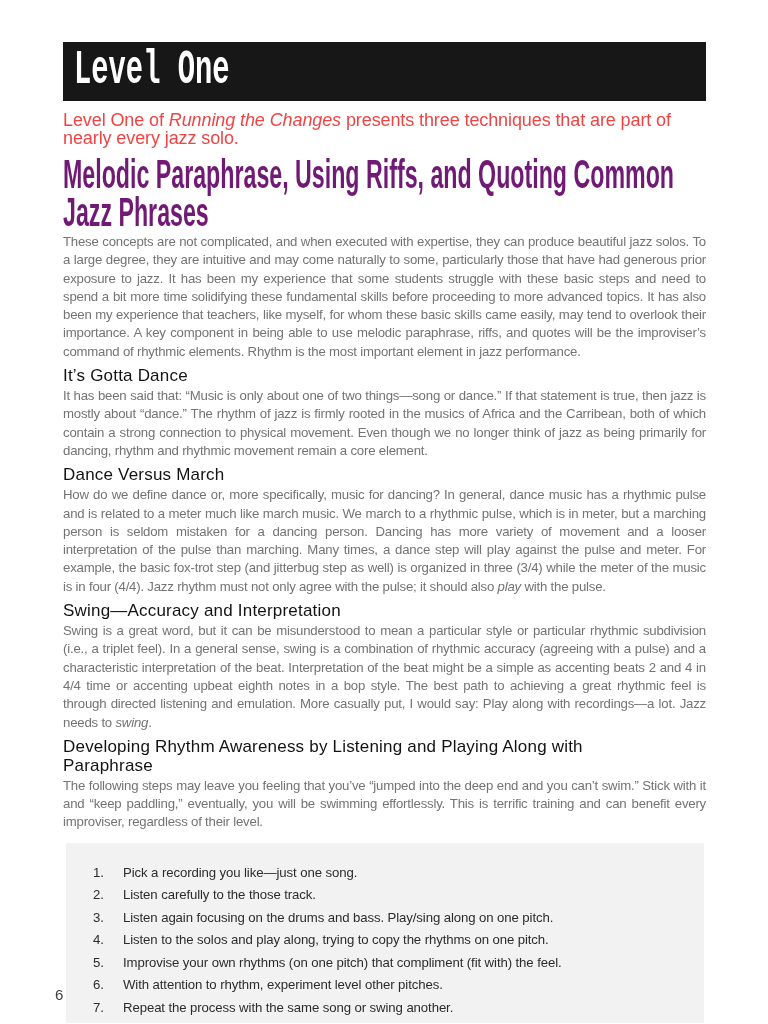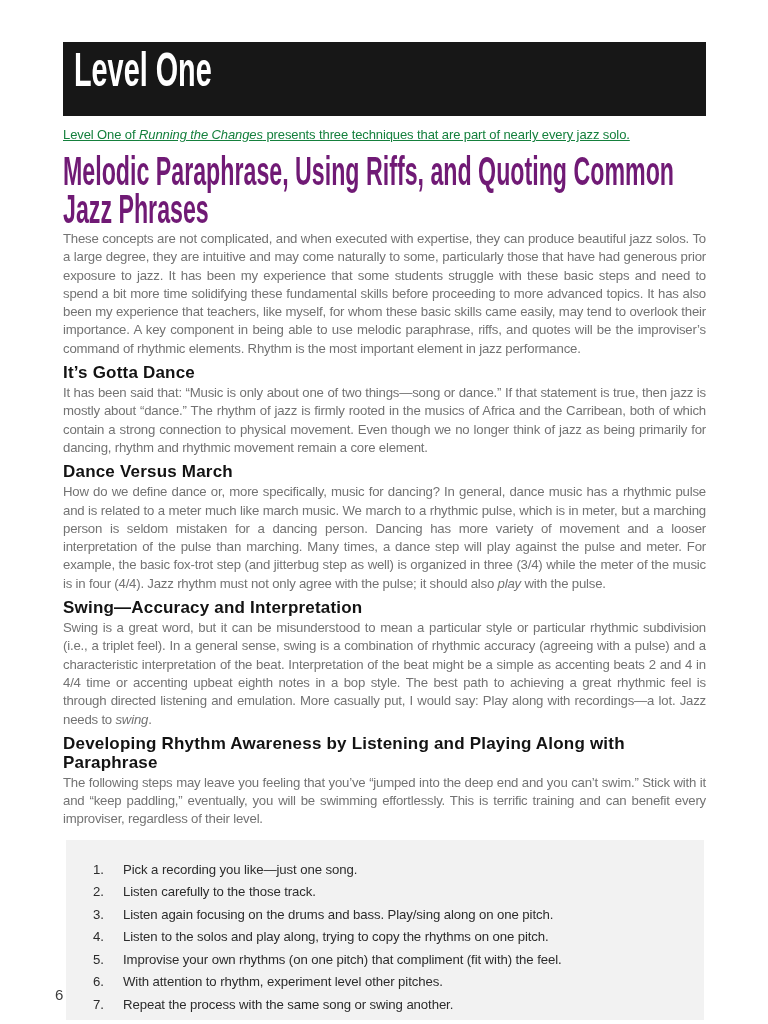--- a/index.html
+++ b/index.html
@@ -13,61 +13,61 @@
     color: #2c2c2c;
   }
   .content {
     position: absolute;
     left: 63px;
     top: 42px;
     width: 643px;
   }
   
   .banner {
-    height: 74px;
+    height: 59px;
     background: #171717;
     padding-left: 11px;
     overflow: hidden;
+    font-family: Liberation Mono, monospace;
   }
   .banner-text {
     display: inline-block;
     color: #ffffff;
     font-weight: bold;
     font-size: 48px;
     line-height: 56px;
     white-space: nowrap;
     transform: scaleX(0.60);
     transform-origin: 0 50%;
   }
   .intro {
     margin: 10px 0 0 0;
-    font-size: 13px;
+    font-size: 18px;
     line-height: 18px;
-    color: #15803d;
+    color: #ef4444;
     letter-spacing: -0.1px;
-    text-decoration: underline;
   }
   h1.title {
     margin: 8px 0 2px 0;
     padding: 0;
     color: #701a75;
   }
   .t-line {
     display: block;
     font-size: 40px;
     line-height: 38px;
     font-weight: bold;
     white-space: nowrap;
     transform: scaleX(0.58);
     transform-origin: 0 50%;
   }
   h2.sec {
     font-size: 17px;
     line-height: 19px;
-    font-weight: bold;
+    font-weight: normal;
     color: #131313;
     margin: 5px 0 2px 0;
     letter-spacing: 0.2px;
   }
   h2.wrap2 { max-width: 575px; }
   p.body {
     margin: 0;
     font-size: 13.2px;
     line-height: 18.3px;
     letter-spacing: -0.2px;

